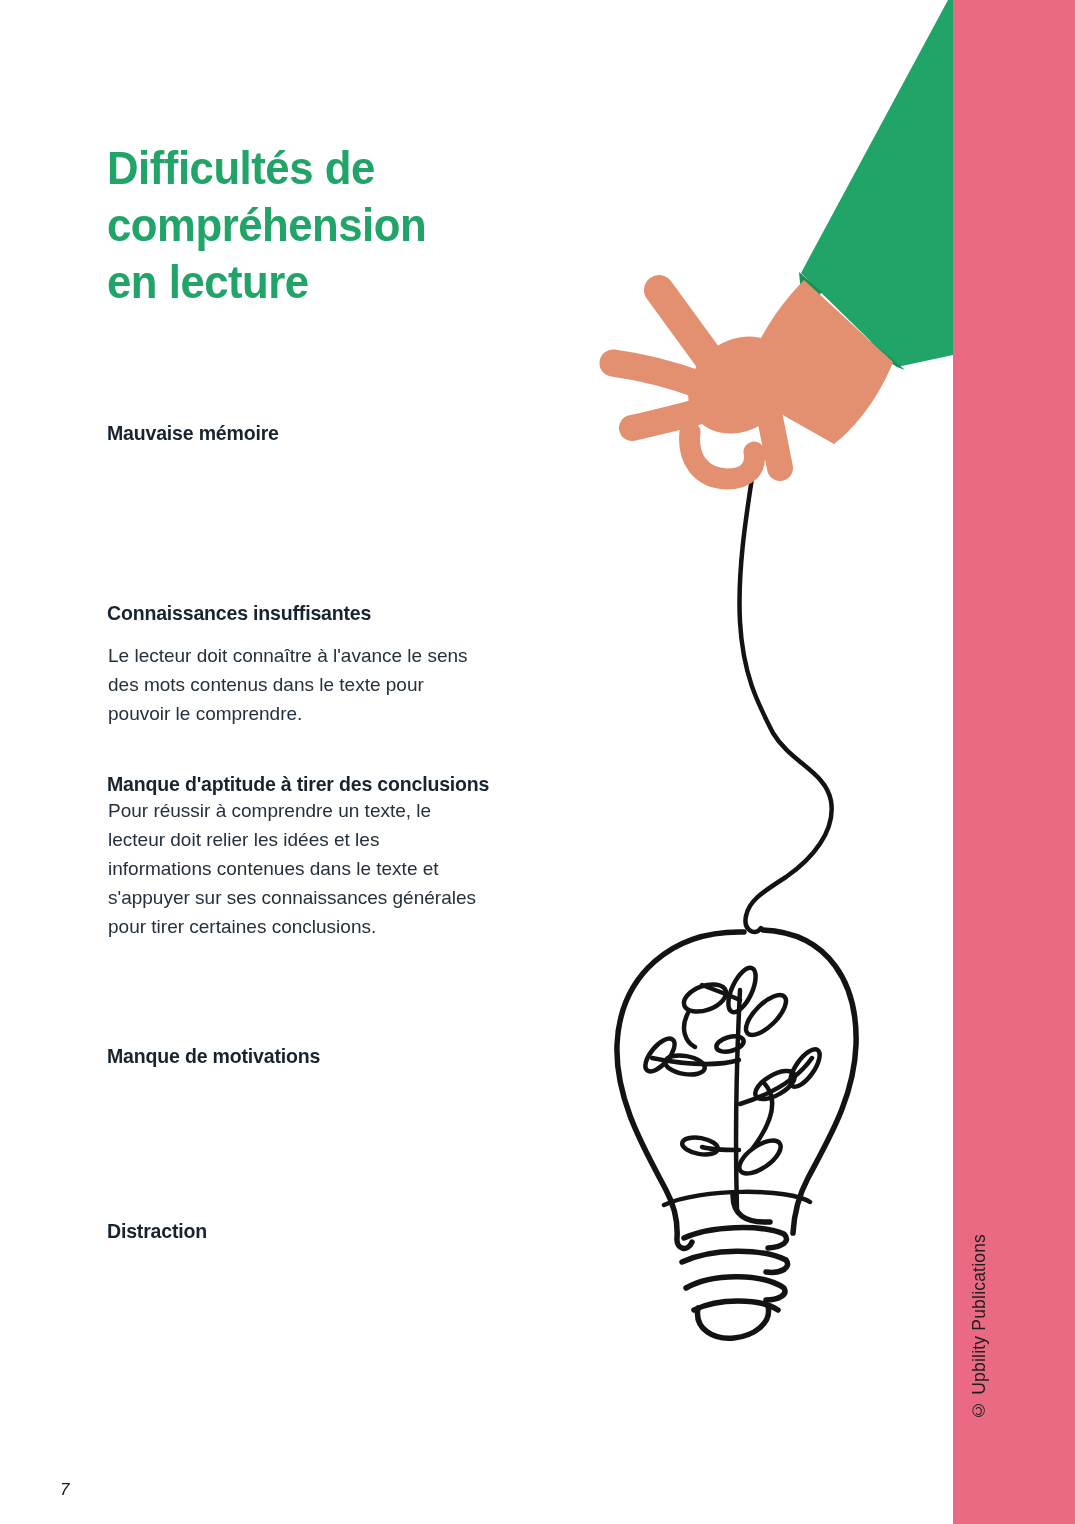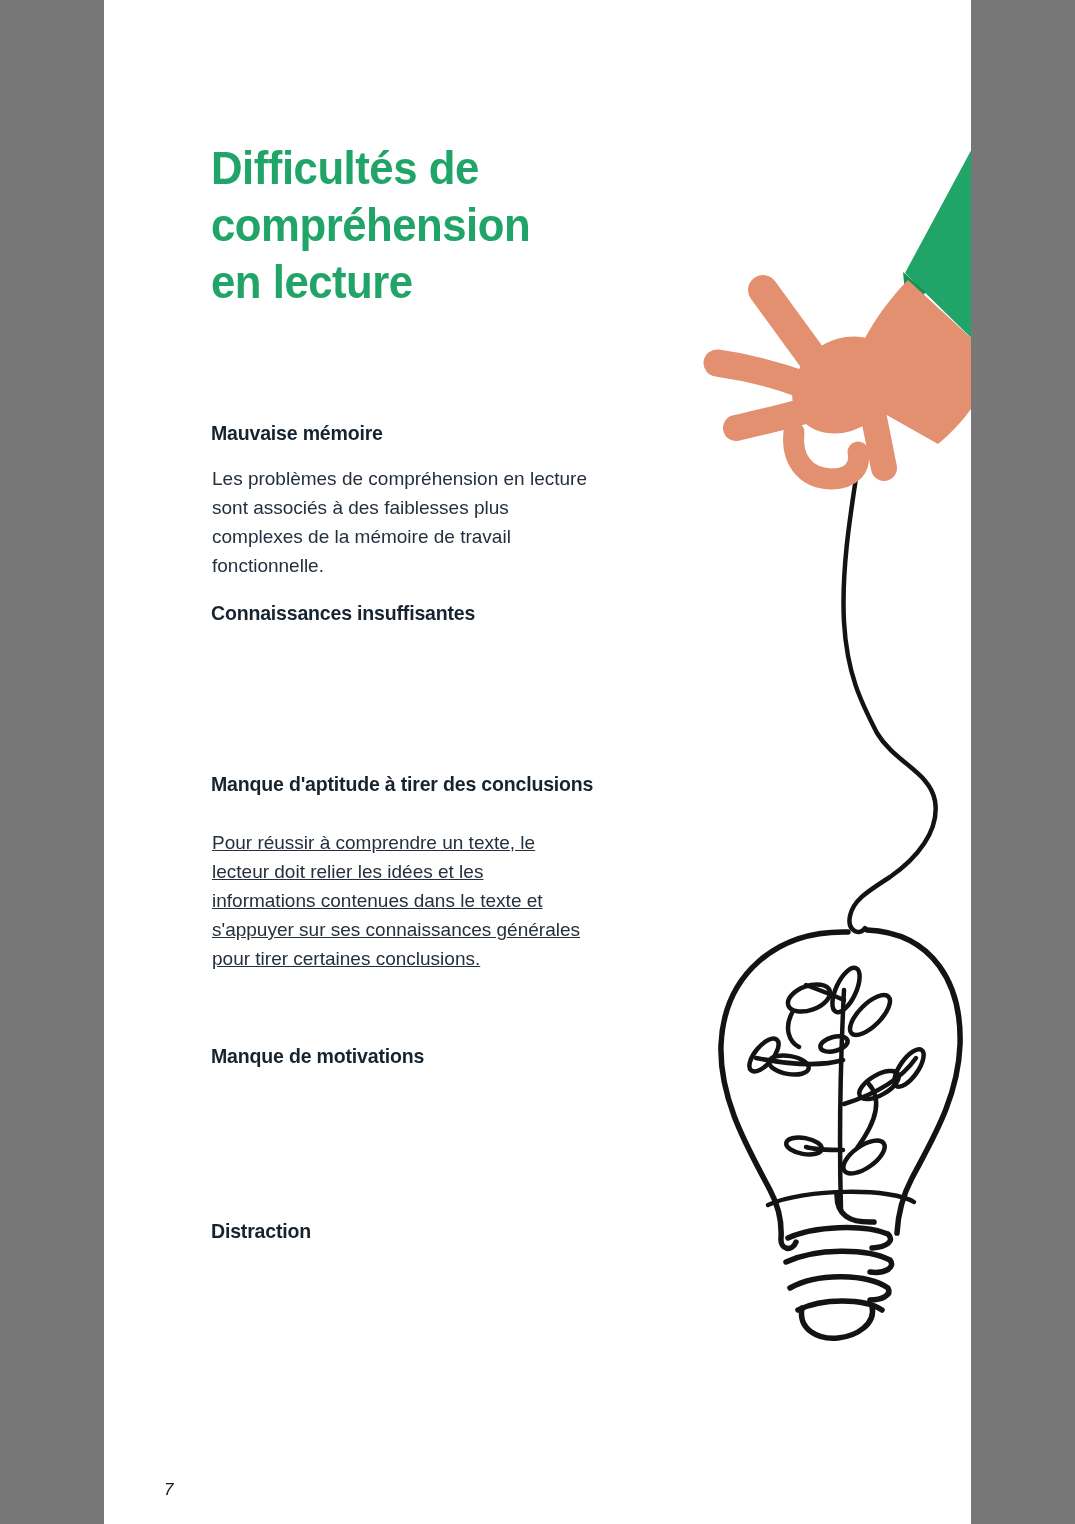--- a/index.html
+++ b/index.html
@@ -9,21 +9,21 @@
     --skin:#E29070;
     --ink-heading:#17242F;
     --ink-body:#24303E;
     --line:#131313;
     --copyright:#1E1E1E;
   }
   *{margin:0;padding:0;box-sizing:border-box;}
   html,body{background:#777;}
   .page{
     position:relative;
-    width:867px;height:1524px;
+    width:1075px;height:1524px;
     margin:0 auto;
     background:#ffffff;
     overflow:hidden;
     font-family:"Liberation Sans", sans-serif;
   }
   .pink-stripe{
     position:absolute;
     left:953px;top:0;
     width:122px;height:1524px;
     background:var(--pink);
@@ -53,21 +53,21 @@
   }
   .section-body{
     position:absolute;
     left:108px;
     font-size:19px;line-height:29px;
     color:var(--ink-body);
     white-space:pre-line;
   }
   .h1{top:420px;} .b1{top:464px;}
   .h2{top:600px;} .b2{top:641px;}
-  .h3{top:771px;} .b3{top:828px;text-decoration:underline;}
+  .h3{top:771px;} .b3{top:796px;}
   .h4{top:1043px;} .b4{top:1088px;}
   .h5{top:1218px;} .b5{top:1268px;}
   .page-number{
     position:absolute;
     left:60px;top:1480px;
     font-size:17px;
     font-style:italic;
     color:#1a1a1a;
   }
   .copyright{
@@ -95,26 +95,25 @@
 
 <div class="page">
 
   <div class="pink-stripe"></div>
 
   <h1 class="doc-title">Difficultés de
 compréhension
 en lecture</h1>
 
   <h2 class="section-heading h1">Mauvaise mémoire</h2>
-  <p class="section-body b1">Les problèmes de compréhension en lecture
-sont associés à des faiblesses plus
-complexes de la mémoire de travail
-fonctionnelle.</p>
 
   <h2 class="section-heading h2">Connaissances insuffisantes</h2>
+  <p class="section-body b2">Le lecteur doit connaître à l'avance le sens
+des mots contenus dans le texte pour
+pouvoir le comprendre.</p>
 
   <h2 class="section-heading h3">Manque d'aptitude à tirer des conclusions</h2>
   <p class="section-body b3">Pour réussir à comprendre un texte, le
 lecteur doit relier les idées et les
 informations contenues dans le texte et
 s'appuyer sur ses connaissances générales
 pour tirer certaines conclusions.</p>
 
   <h2 class="section-heading h4">Manque de motivations</h2>
 

